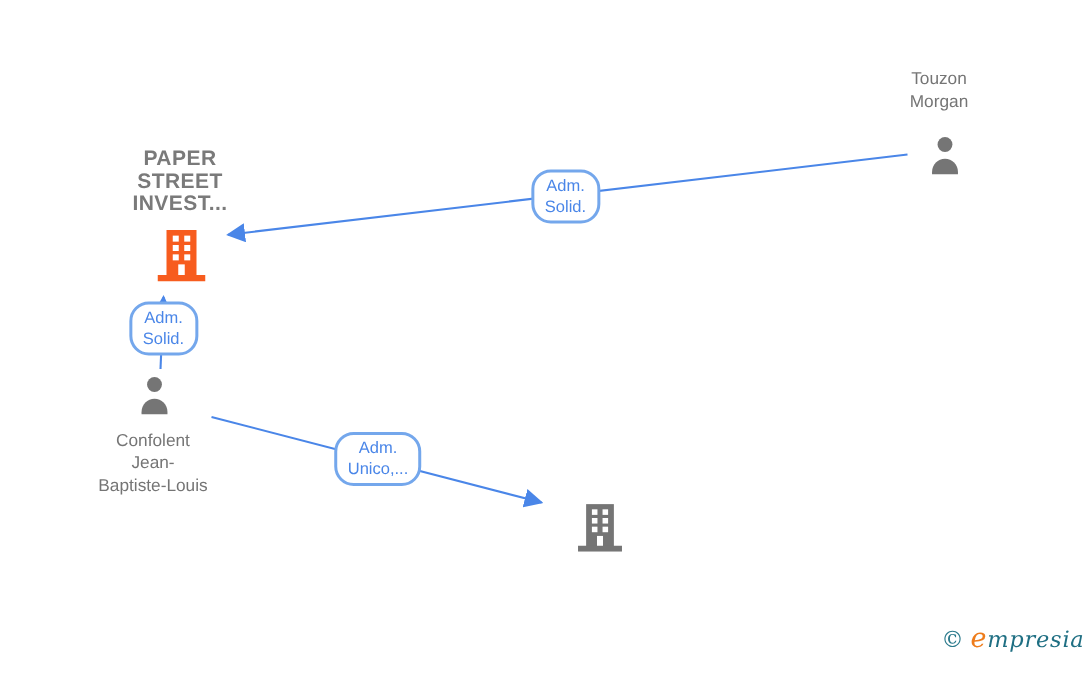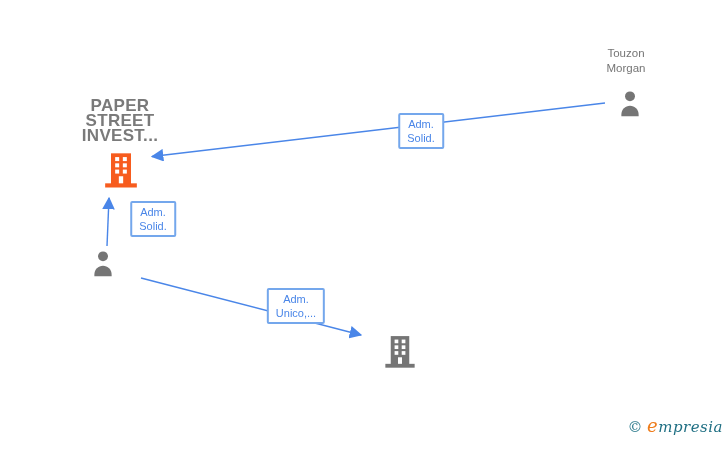--- a/index.html
+++ b/index.html
@@ -6,27 +6,27 @@
   #stage{
     position:relative;width:728px;height:450px;background:#ffffff;
     font-family:"Liberation Sans",sans-serif;overflow:hidden;
   }
   #edge-layer{position:absolute;left:0;top:0;width:728px;height:450px;}
   .node-label{
     position:absolute;transform:translateX(-50%);
     color:#757575;font-size:11.5px;line-height:15px;text-align:center;
     white-space:pre-line;
   }
-  .company-em{font-weight:bold;font-size:17px;letter-spacing:.3px;color:#7a7a7a;}
+  .company-em{font-weight:bold;font-size:14px;letter-spacing:.3px;color:#7a7a7a;}
   .node-icon{position:absolute;transform:translateX(-50%);}
   .edge-label{
     position:absolute;transform:translate(-50%,-50%);
-    background:#ffffff;border:2px solid #74a7ec;border-radius:2px;
+    background:#ffffff;border:2px solid #74a7ec;border-radius:13px;
     color:#4a86e8;font-size:11px;line-height:14px;font-weight:400;
-    text-align:center;padding:2px 7px;white-space:pre-line;margin-left:44px;
+    text-align:center;padding:2px 7px;white-space:pre-line;
   }
   .brand{
     position:absolute;right:5px;bottom:14px;
     font-family:"DejaVu Serif",serif;font-style:italic;
     font-size:15px;color:#1f6f83;letter-spacing:.5px;
   }
   .brand .copy{font-style:normal;color:#2b7a8c;margin-right:4px;}
   .brand .e{color:#ee7c1b;font-size:18px;}
 </style>
 </head>
@@ -76,20 +76,23 @@
   </div>
 
   <div class="node-icon" style="left:103px;top:247px;width:34px;height:34px;">
     <svg width="34" height="34" viewBox="0 0 24 24">
       <g fill="#757575">
         <circle cx="12" cy="6.6" r="3.5"></circle>
         <path d="M5.9 20.6v-1c0-3.7 2.8-6.3 6.1-6.3s6.1 2.6 6.1 6.3v1z"></path>
       </g>
     </svg>
   </div>
+  <div class="node-label" style="left:102px;top:287px;">Confolent
+Jean-
+Baptiste-Louis</div>
 
   <div class="node-icon" style="left:400px;top:333px;width:37px;height:37px;color:#757575;">
     <svg width="37" height="37" viewBox="0 0 48 48">
       <rect x="12" y="4" width="24" height="38" fill="currentColor"></rect>
       <rect x="5" y="40" width="38" height="5" fill="currentColor"></rect>
       <g fill="#ffffff">
         <rect x="17" y="8.5" width="4.8" height="4.8"></rect>
         <rect x="26.2" y="8.5" width="4.8" height="4.8"></rect>
         <rect x="17" y="16" width="4.8" height="4.8"></rect>
         <rect x="26.2" y="16" width="4.8" height="4.8"></rect>

